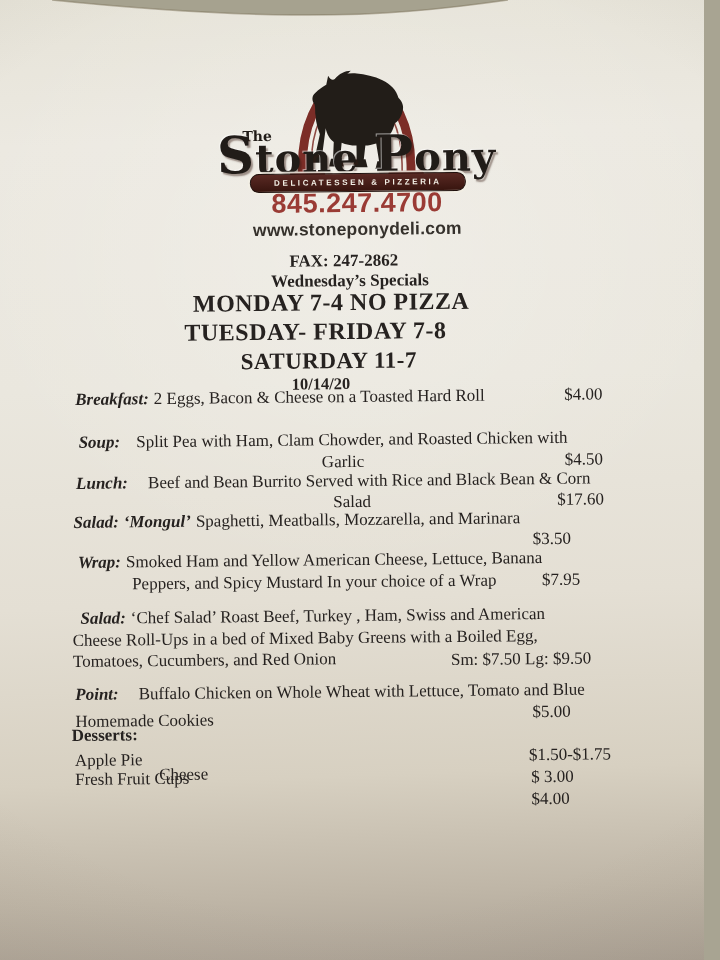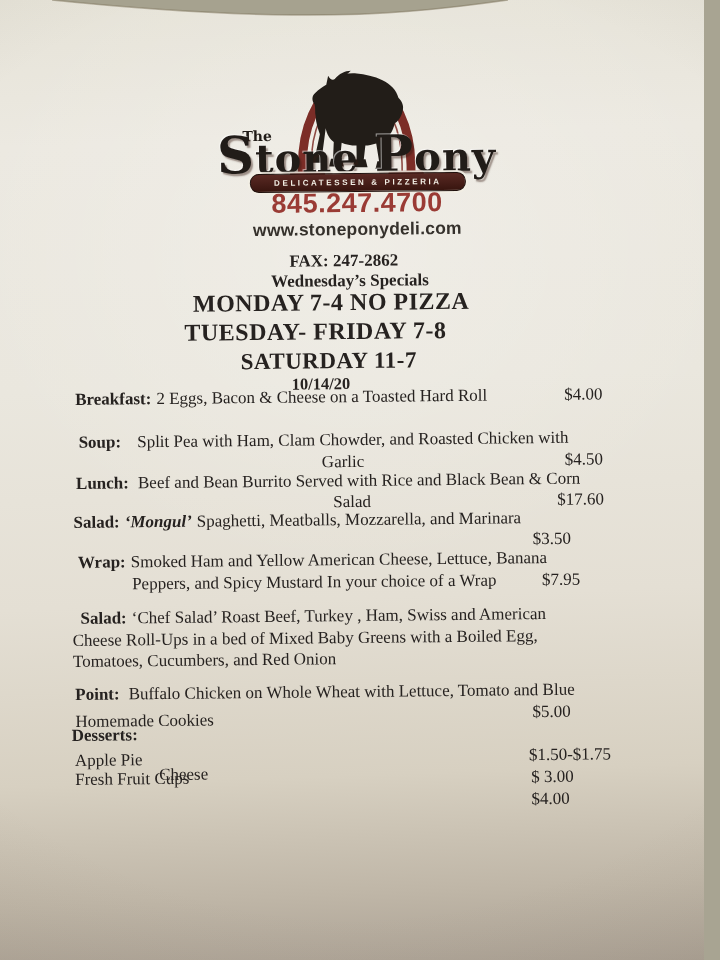--- a/index.html
+++ b/index.html
@@ -66,24 +66,24 @@
   .hdr{position:absolute;left:0;width:720px;text-align:center;font-weight:bold;white-space:nowrap;}
   .hdr-fax{top:251px;font-size:17px;transform:translateX(-14px);}
   .hdr-specials{top:271px;font-size:17px;transform:translateX(-8px);}
   .hdr-mon{top:289px;font-size:24px;transform:translateX(-27px);letter-spacing:.5px;}
   .hdr-tue{top:318px;font-size:24px;transform:translateX(-43px);letter-spacing:.5px;}
   .hdr-sat{top:348px;font-size:23px;transform:translateX(-30px);letter-spacing:.5px;}
   .hdr-date{top:374px;font-size:16.5px;transform:translateX(-38px);}
 
   
   .t{position:absolute;font-size:17px;line-height:21.5px;white-space:nowrap;}
-  .lbl{font-weight:bold;}
+  .lbl{font-weight:bold;font-style:italic;}
   .hl{font-weight:bold;font-style:italic;}
   .gap-lg{margin-right:16px;}
-  .gap-md{margin-right:9px;}
+  .gap-md{margin-right:20px;}
   .gap-sm{margin-right:5px;}
 
   .r-breakfast{top:386px;left:76px;} .p-breakfast{top:386px;left:565px;}
   .r-soup1{top:429px;left:79px;}     .r-soup2{top:451px;left:322px;font-family:Liberation Serif, serif;}  .p-soup{top:451px;left:565px;}
   .r-lunch1{top:470px;left:76px;}    .r-lunch2{top:491px;left:333px;} .p-lunch{top:491px;left:557px;}
   .r-slice1{top:509px;left:73px;}    .p-slice{top:530px;left:532px;}
   .r-wrap1{top:549px;left:77px;}     .r-wrap2{top:571px;left:131px;}  .p-wrap{top:571px;left:541px;}
   .r-salad1{top:605px;left:79px;}    .r-salad2{top:627px;left:71px;}  .r-salad3{top:648px;left:71px;}
   .p-salad{top:650px;left:449px;}
   .r-point1{top:681px;left:73px;}    .r-point2{top:738px;left:156px;margin-top:24px;} .p-point{top:703px;left:530px;}
@@ -164,20 +164,21 @@
       <span class="lbl gap-sm">Wrap:</span><span>Smoked Ham and Yellow American Cheese, Lettuce, Banana</span>
     </div>
     <div class="t r-wrap2">Peppers, and Spicy Mustard In your choice of a Wrap</div>
     <div class="t p-wrap">$7.95</div>
 
     <div class="t r-salad1">
       <span class="lbl gap-sm">Salad:</span><span>‘Chef Salad’ Roast Beef, Turkey , Ham, Swiss and American</span>
     </div>
     <div class="t r-salad2">Cheese Roll-Ups in a bed of Mixed Baby Greens with a Boiled Egg,</div>
     <div class="t r-salad3">Tomatoes, Cucumbers, and Red Onion</div>
+    <div class="t p-salad">Sm: $7.50 Lg: $9.50</div>
 
     <div class="t r-point1">
       <span class="lbl gap-md">Point:</span><span>Buffalo Chicken on Whole Wheat with Lettuce, Tomato and Blue</span>
     </div>
     <div class="t r-point2">Cheese</div>
     <div class="t p-point">$5.00</div>
 
     <div class="t r-desserts">Desserts:</div>
 
     <div class="t r-cookie">Homemade Cookies</div>

